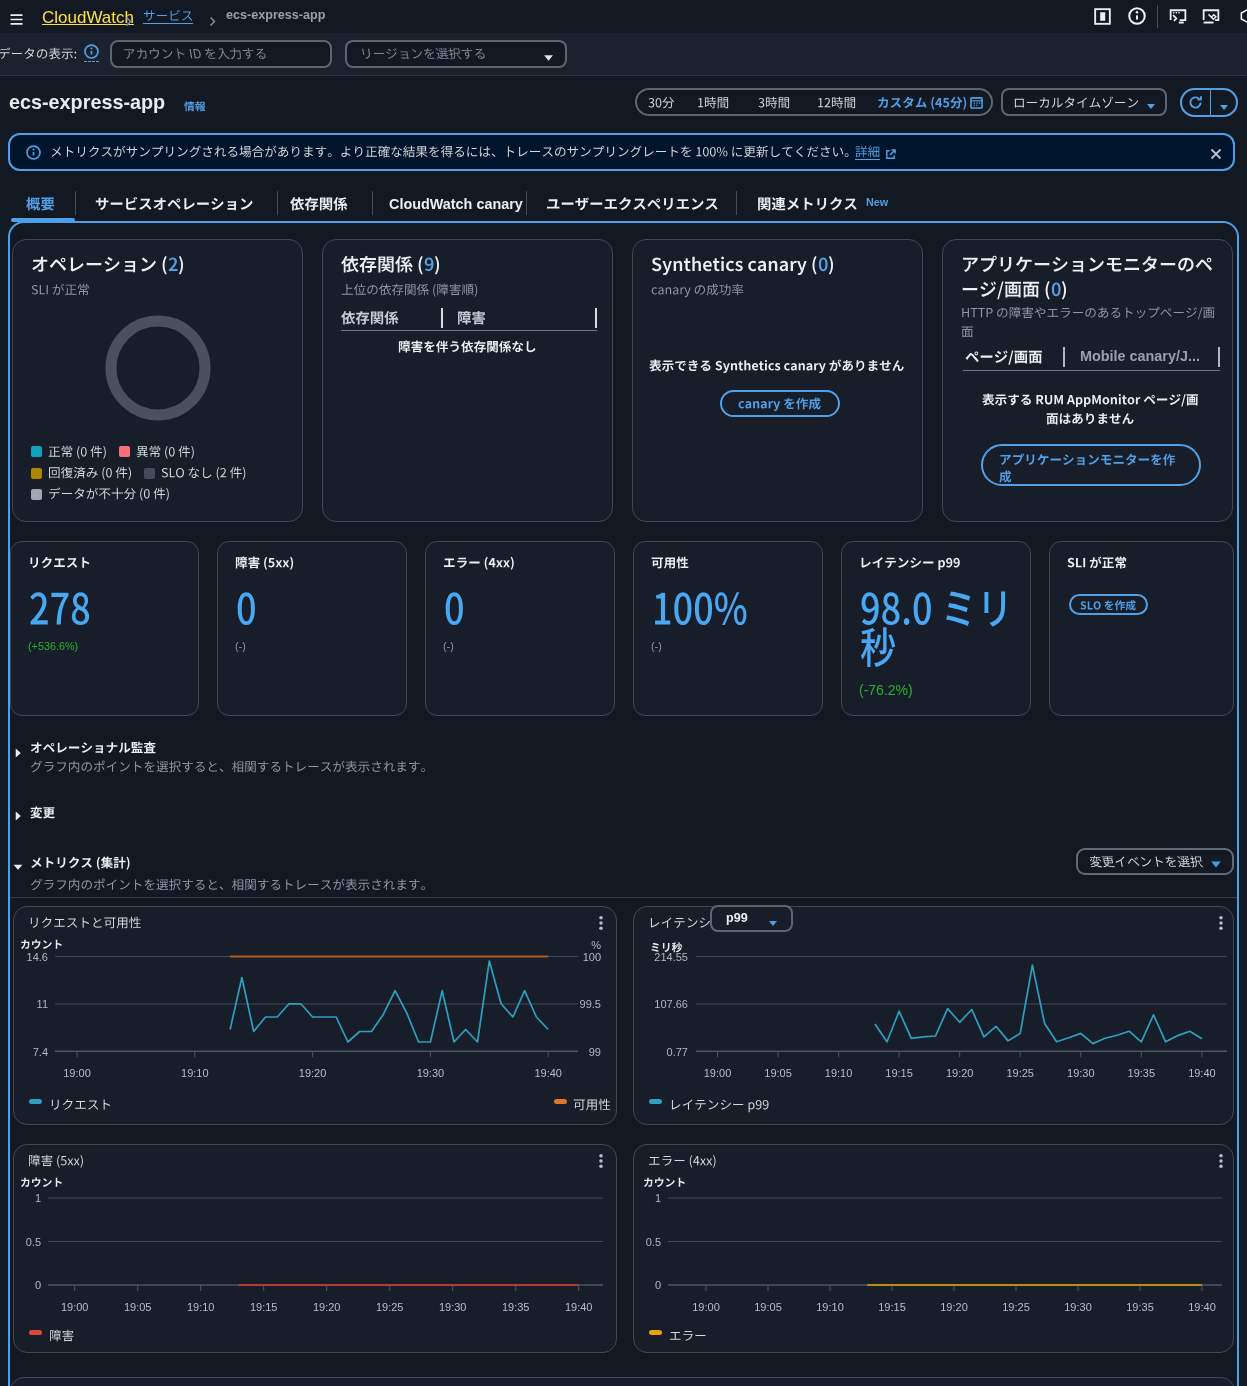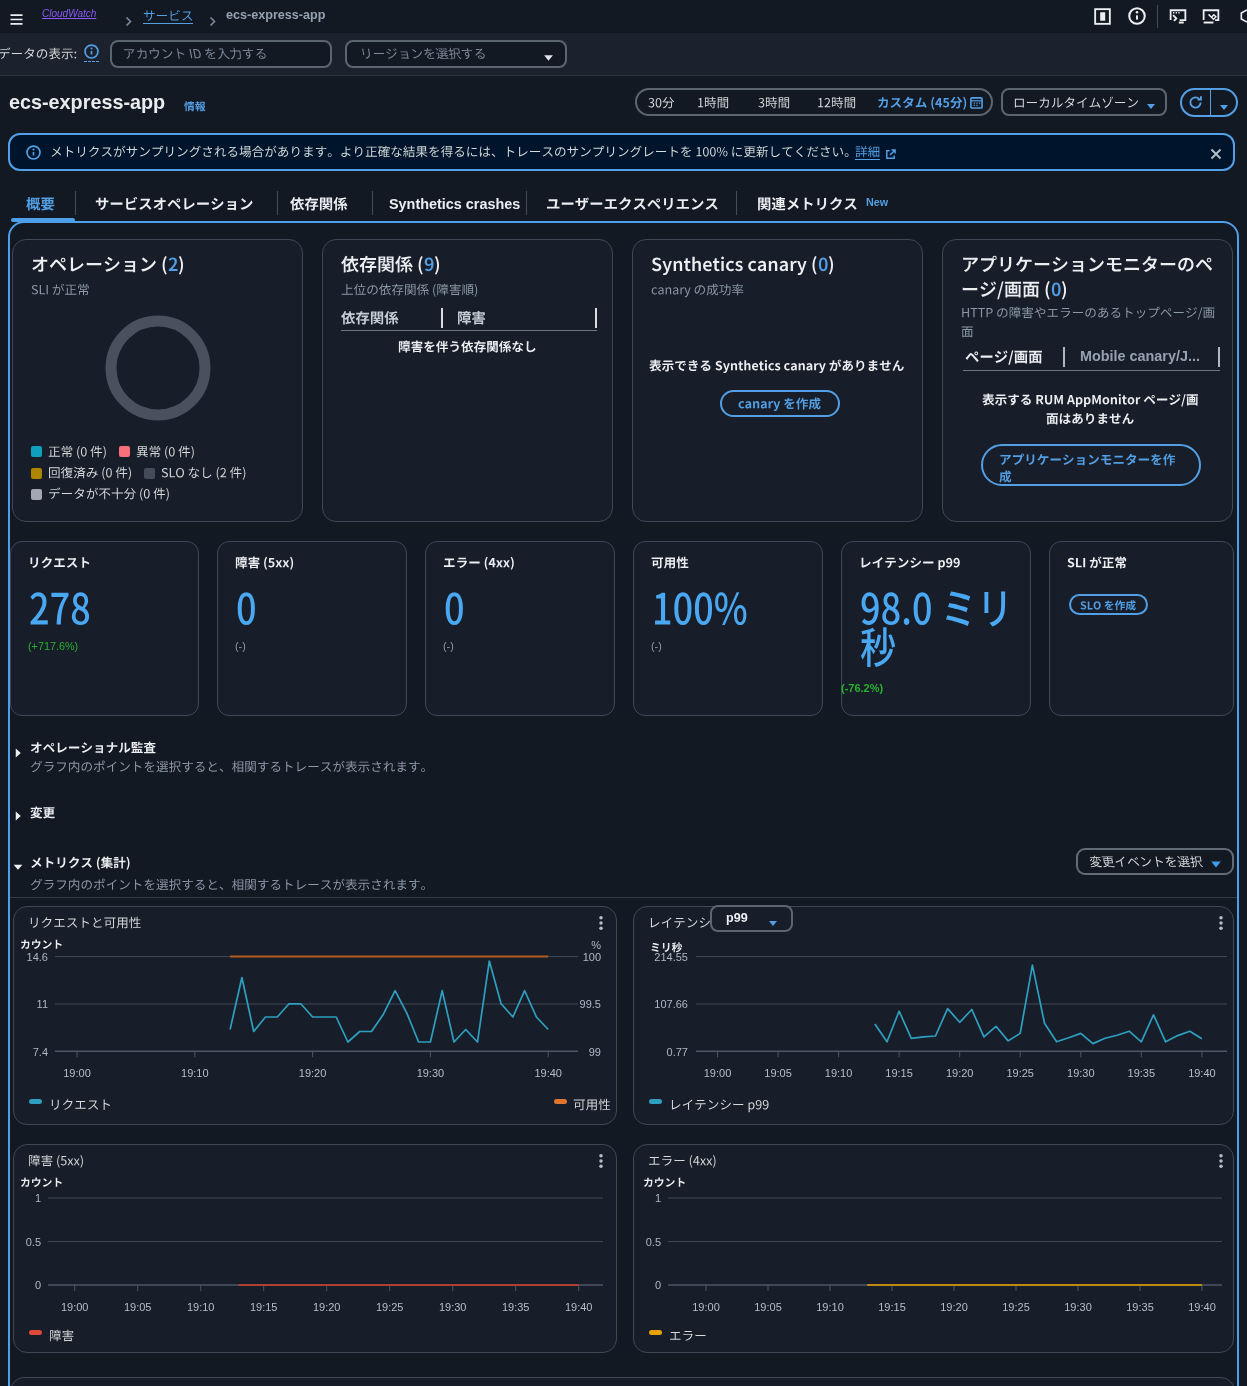--- a/index.html
+++ b/index.html
@@ -293,21 +293,21 @@
       <path id="g288" d="M629 849H749V332Q749 292 740 266Q731 240 706 225Q681 211 647 206Q612 202 566 202Q563 227 551 262Q540 296 527 320Q555 319 579 319Q604 319 613 319Q629 319 629 334ZM480 677 594 658Q578 564 549 476Q519 389 481 330Q470 338 451 349Q432 360 413 370Q393 381 379 387Q417 438 443 516Q468 595 480 677ZM774 654 878 688Q902 643 922 592Q943 540 958 490Q974 441 980 401L869 363Q864 403 850 453Q836 504 817 556Q797 609 774 654ZM813 353 930 324Q894 204 831 124Q768 43 674 -7Q581 -58 451 -90Q443 -63 424 -31Q405 0 386 22Q502 42 586 81Q670 121 726 187Q783 253 813 353ZM185 756H301V-89H185ZM41 568H408V457H41ZM191 523 261 493Q247 439 227 381Q207 323 183 266Q159 210 132 160Q105 110 76 73Q67 99 51 132Q34 164 20 187Q46 217 71 258Q97 298 120 344Q143 390 161 436Q179 482 191 523ZM340 839 421 747Q370 728 309 712Q248 696 185 685Q121 673 63 665Q59 685 49 712Q39 738 29 757Q84 766 142 779Q199 791 251 807Q302 823 340 839ZM299 429Q308 422 327 403Q345 385 366 363Q388 341 405 323Q422 304 430 296L361 201Q352 220 338 244Q323 268 307 294Q290 320 274 344Q258 367 246 382Z"></path>
       <path id="g289" d="M262 -13Q205 -13 161 1Q118 15 85 37Q53 59 27 84L73 144Q94 123 120 105Q145 86 178 75Q211 63 253 63Q296 63 332 84Q367 105 388 144Q409 183 409 236Q409 314 367 359Q326 403 257 403Q221 403 194 392Q167 381 135 360L86 391L110 733H466V655H190L171 443Q195 457 222 464Q248 472 281 472Q342 472 392 447Q442 423 472 371Q502 319 502 238Q502 158 467 102Q433 46 378 16Q323 -13 262 -13Z"></path>
       <path id="g290" d="M15 0 194 283 29 543H128L201 424Q213 401 227 379Q240 356 254 333H259Q270 356 282 379Q295 401 307 424L374 543H469L304 274L483 0H383L303 127Q289 152 275 177Q260 201 244 224H239Q226 201 212 177Q199 152 184 127L111 0Z"></path>
       <path id="g291" d="M340 0V500Q340 527 342 566Q344 605 345 633H341Q327 607 313 579Q298 552 282 525L115 275H524V202H20V262L325 733H426V0Z"></path>
     </defs>
   </svg>
 <div style="position:absolute;left:0;top:0;width:1247px;height:33px;background:#131923;border-bottom:1px solid #2a323e"></div>
 <div style="position:absolute;left:10px;top:11px;"><svg width="13" height="11" viewBox="0 0 13 11" fill="none" stroke="#eceef1" stroke-width="1.7">
       <path d="M0.5 1.2h12M0.5 5.5h12M0.5 9.8h12"></path>
     </svg></div>
-<div style="position:absolute;left:42px;top:9.3px;font-size:10px;font-weight:400;color:#8b5cf6;line-height:1;white-space:nowrap;text-decoration:underline;font-style:italic;">CloudWatch</div>
+<div style="position:absolute;left:42px;top:9.3px;font-size:17px;font-weight:400;color:#fde047;line-height:1;white-space:nowrap;text-decoration:underline;">CloudWatch</div>
 <div style="position:absolute;left:124px;top:12px;"><svg width="9" height="9" viewBox="0 0 9 9" fill="none" stroke="#7d8998" stroke-width="1.6">
       <path d="M2.5 0.5l4 4-4 4"></path>
     </svg></div>
 <div style="position:absolute;left:143px;top:6.7px;line-height:0;height:16px;border-bottom:1px solid #539fe5;"><svg width="50.4" height="17.8" viewBox="0 0 50.4 17.8" fill="#539fe5" aria-hidden="true">
       <g transform="translate(0,13.3) scale(0.0126,-0.0126)">
         <use href="#g0" x="0"></use>
         <use href="#g1" x="1000"></use>
         <use href="#g2" x="2000"></use>
         <use href="#g3" x="3000"></use>
       </g>
@@ -585,21 +585,21 @@
       </g>
     </svg></div>
 <div style="position:absolute;left:290px;top:193.8px;line-height:0;"><svg width="57.6" height="20.3" viewBox="0 0 57.6 20.3" fill="#eceef1" aria-hidden="true">
       <g transform="translate(0,15.2) scale(0.0144,-0.0144)">
         <use href="#g97" x="0"></use>
         <use href="#g98" x="1000"></use>
         <use href="#g99" x="2000"></use>
         <use href="#g100" x="3000"></use>
       </g>
     </svg></div>
-<div style="position:absolute;left:389px;top:196.8px;font-size:14.4px;font-weight:700;color:#eceef1;line-height:1;white-space:nowrap;">Synthetics crashes</div>
+<div style="position:absolute;left:389px;top:196.8px;font-size:14.4px;font-weight:700;color:#eceef1;line-height:1;white-space:nowrap;">CloudWatch canary</div>
 <div style="position:absolute;left:546px;top:193.8px;line-height:0;"><svg width="172.8" height="20.3" viewBox="0 0 172.8 20.3" fill="#eceef1" aria-hidden="true">
       <g transform="translate(0,15.2) scale(0.0144,-0.0144)">
         <use href="#g101" x="0"></use>
         <use href="#g89" x="1000"></use>
         <use href="#g102" x="2000"></use>
         <use href="#g89" x="3000"></use>
         <use href="#g103" x="4000"></use>
         <use href="#g104" x="5000"></use>
         <use href="#g38" x="6000"></use>
         <use href="#g92" x="7000"></use>
@@ -1048,21 +1048,21 @@
         <use href="#g108" x="4000"></use>
       </g>
     </svg></div>
 <div style="position:absolute;left:29px;top:578.5px;line-height:0;"><svg style="transform:scaleX(0.84);transform-origin:0 0" width="73.5" height="60.6" viewBox="0 0 73.5 60.6" fill="#4aa7f2" aria-hidden="true">
       <g transform="translate(0,45.5) scale(0.043,-0.043)">
         <use href="#g239" x="0"></use>
         <use href="#g240" x="570"></use>
         <use href="#g241" x="1140"></use>
       </g>
     </svg></div>
-<div style="position:absolute;left:28px;top:640.9px;font-size:10.8px;font-weight:400;color:#28b12f;line-height:1;white-space:nowrap;">(+717.6%)</div>
+<div style="position:absolute;left:28px;top:640.9px;font-size:10.8px;font-weight:400;color:#28b12f;line-height:1;white-space:nowrap;">(+536.6%)</div>
 <div style="position:absolute;left:235px;top:553.7px;line-height:0;"><svg width="59.2" height="17.8" viewBox="0 0 59.2 17.8" fill="#eceef1" aria-hidden="true">
       <g transform="translate(0,13.3) scale(0.0126,-0.0126)">
         <use href="#g148" x="0"></use>
         <use href="#g149" x="1000"></use>
         <use href="#g42" x="2227"></use>
         <use href="#g44" x="2605"></use>
         <use href="#g242" x="3195"></use>
         <use href="#g242" x="3757"></use>
         <use href="#g46" x="4319"></use>
       </g>
@@ -1128,21 +1128,21 @@
         <use href="#g243" x="1438"></use>
         <use href="#g256" x="2233"></use>
         <use href="#g257" x="3233"></use>
       </g>
     </svg></div>
 <div style="position:absolute;left:860px;top:617.5px;line-height:0;"><svg style="transform:scaleX(0.84);transform-origin:0 0" width="43.0" height="60.6" viewBox="0 0 43.0 60.6" fill="#4aa7f2" aria-hidden="true">
       <g transform="translate(0,45.5) scale(0.043,-0.043)">
         <use href="#g258" x="0"></use>
       </g>
     </svg></div>
-<div style="position:absolute;left:841px;top:682.9px;font-size:11px;font-weight:700;color:#28b12f;line-height:1;white-space:nowrap;">(-76.2%)</div>
+<div style="position:absolute;left:859px;top:682.9px;font-size:14px;font-weight:400;color:#28b12f;line-height:1;white-space:nowrap;">(-76.2%)</div>
 <div style="position:absolute;left:1067px;top:553.7px;line-height:0;"><svg width="60.0" height="17.8" viewBox="0 0 60.0 17.8" fill="#eceef1" aria-hidden="true">
       <g transform="translate(0,13.3) scale(0.0126,-0.0126)">
         <use href="#g180" x="0"></use>
         <use href="#g259" x="624"></use>
         <use href="#g260" x="1202"></use>
         <use href="#g191" x="1759"></use>
         <use href="#g261" x="2759"></use>
         <use href="#g262" x="3759"></use>
       </g>
     </svg></div>

